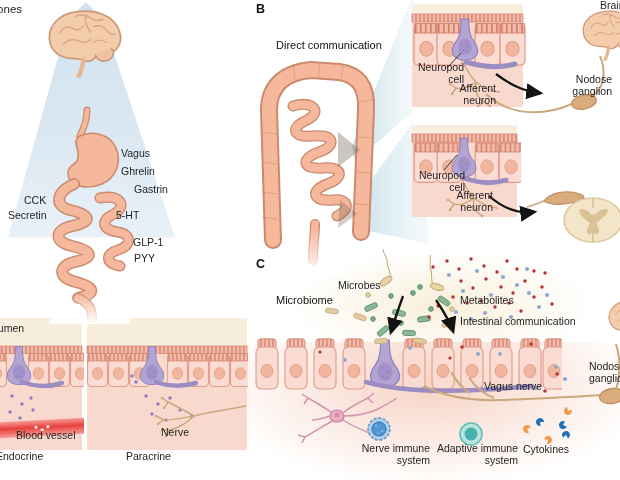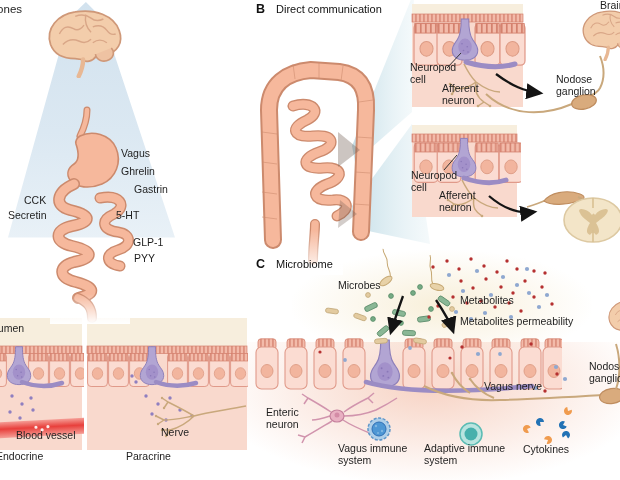--- a/index.html
+++ b/index.html
@@ -1,22 +1,22 @@
 <!DOCTYPE html>
 <html><head>
 <meta charset="utf-8">
 <style>
   html,body{margin:0;padding:0;background:#fff;}
   #stage{position:relative;width:620px;height:480px;overflow:hidden;background:#fff;
          font-family:"Liberation Sans",sans-serif;}
   .abs{position:absolute;}
   .lbl{position:absolute;font-size:10.5px;line-height:1.12;color:#1e1e1e;white-space:nowrap;}
-  .lblc{position:absolute;font-size:10.5px;line-height:1.12;color:#1e1e1e;text-align:left;white-space:normal;}
+  .lblc{position:absolute;font-size:10.5px;line-height:1.12;color:#1e1e1e;text-align:right;white-space:normal;}
   .plet{position:absolute;font-size:12.5px;font-weight:bold;color:#111;}
-  .ptit{position:absolute;font-size:11px;color:#111;}
+  .ptit{position:absolute;font-size:11px;color:#111;margin-top:36px;}
   .beam{position:absolute;left:0;top:80;width:190px;height:240px;
         background:linear-gradient(180deg,#d2e2ee 0%,#dbe8f2 55%,#e9f1f7 100%);
         clip-path:polygon(45.2% 0.8%,28.9% 13.3%,34.2% 13.3%,4.2% 99%,92.1% 99%,56.3% 13.3%,61% 13.3%);}
   .glowCream{position:absolute;left:292px;top:250px;width:300px;height:110px;
         background:radial-gradient(ellipse at 50% 50%, #f8efd9 0%, rgba(248,239,217,0) 72%);}
   .glowPink{position:absolute;left:238px;top:342px;width:400px;height:138px;
         background:radial-gradient(ellipse at 48% 32%, #f7d3c4 0%, rgba(247,211,196,0) 75%);}
   svg{display:block;}
 </style>
 </head>
@@ -474,21 +474,20 @@
   <span class="lblc" style="left:442px;top:83px;width:54px">Afferent neuron</span>
   <span class="lblc" style="left:556px;top:74px;width:56px">Nodose ganglion</span>
   <span class="lbl" style="left:600px;top:0px">Brain</span>
   <span class="lblc" style="left:411px;top:170px;width:54px">Neuropod cell</span>
   <span class="lblc" style="left:439px;top:190px;width:54px">Afferent neuron</span>
 
   <span class="plet" style="left:256px;top:257px">C</span>
   <span class="ptit" style="left:276px;top:258px">Microbiome</span>
   <span class="lbl" style="left:338px;top:280px">Microbes</span>
   <span class="lbl" style="left:460px;top:295px">Metabolites</span>
-  <span class="lbl" style="left:460px;top:316px">Metabolites permeability</span>
+  <span class="lbl" style="left:460px;top:316px">Intestinal communication</span>
   <span class="lbl" style="left:484px;top:381px">Vagus nerve</span>
-  <span class="lblc" style="left:266px;top:407px;width:56px">Enteric neuron</span>
-  <span class="lblc" style="left:338px;top:443px;width:92px">Vagus immune system</span>
+  <span class="lblc" style="left:338px;top:443px;width:92px">Nerve immune system</span>
   <span class="lblc" style="left:424px;top:443px;width:94px">Adaptive immune system</span>
   <span class="lbl" style="left:523px;top:444px">Cytokines</span>
   <span class="lblc" style="left:589px;top:361px;width:70px;text-align:left">Nodose ganglion</span>
 
 </div>
 
 </body></html>

